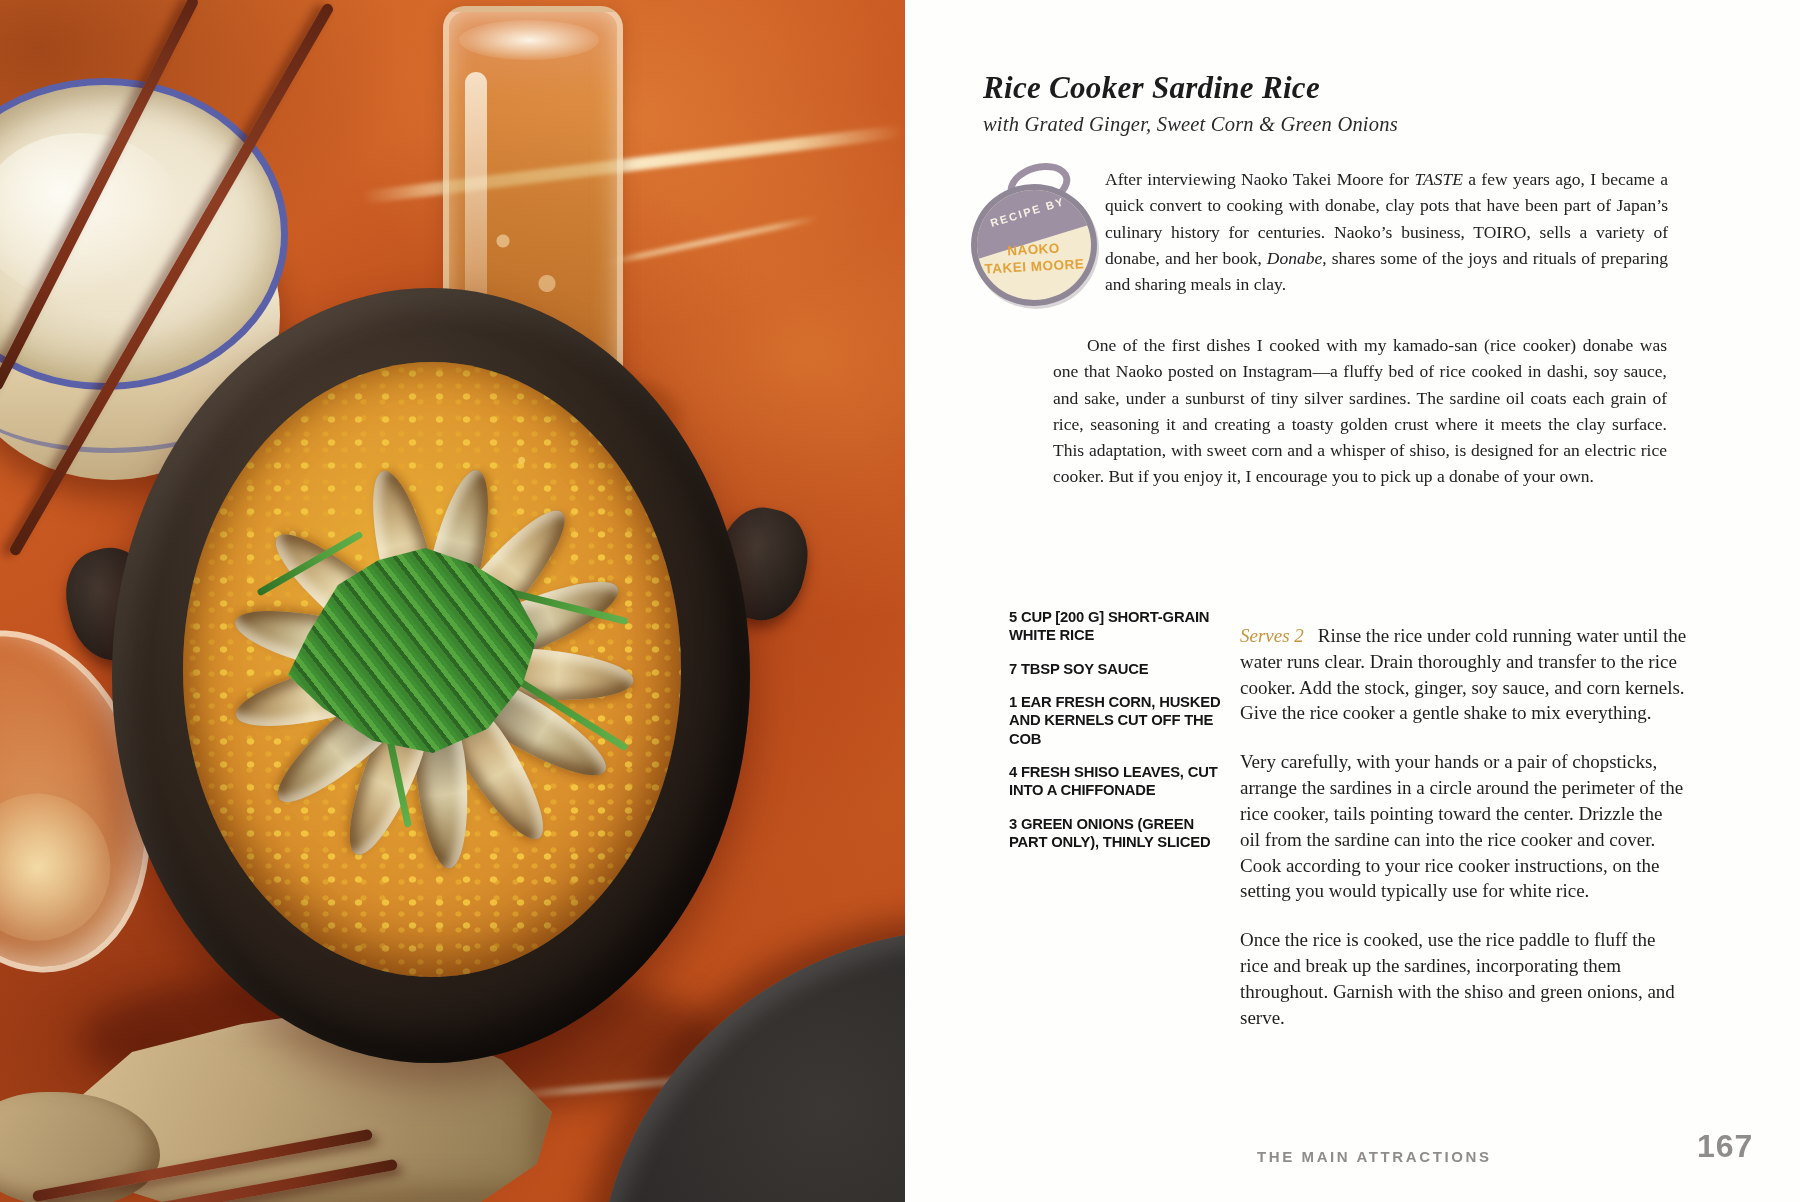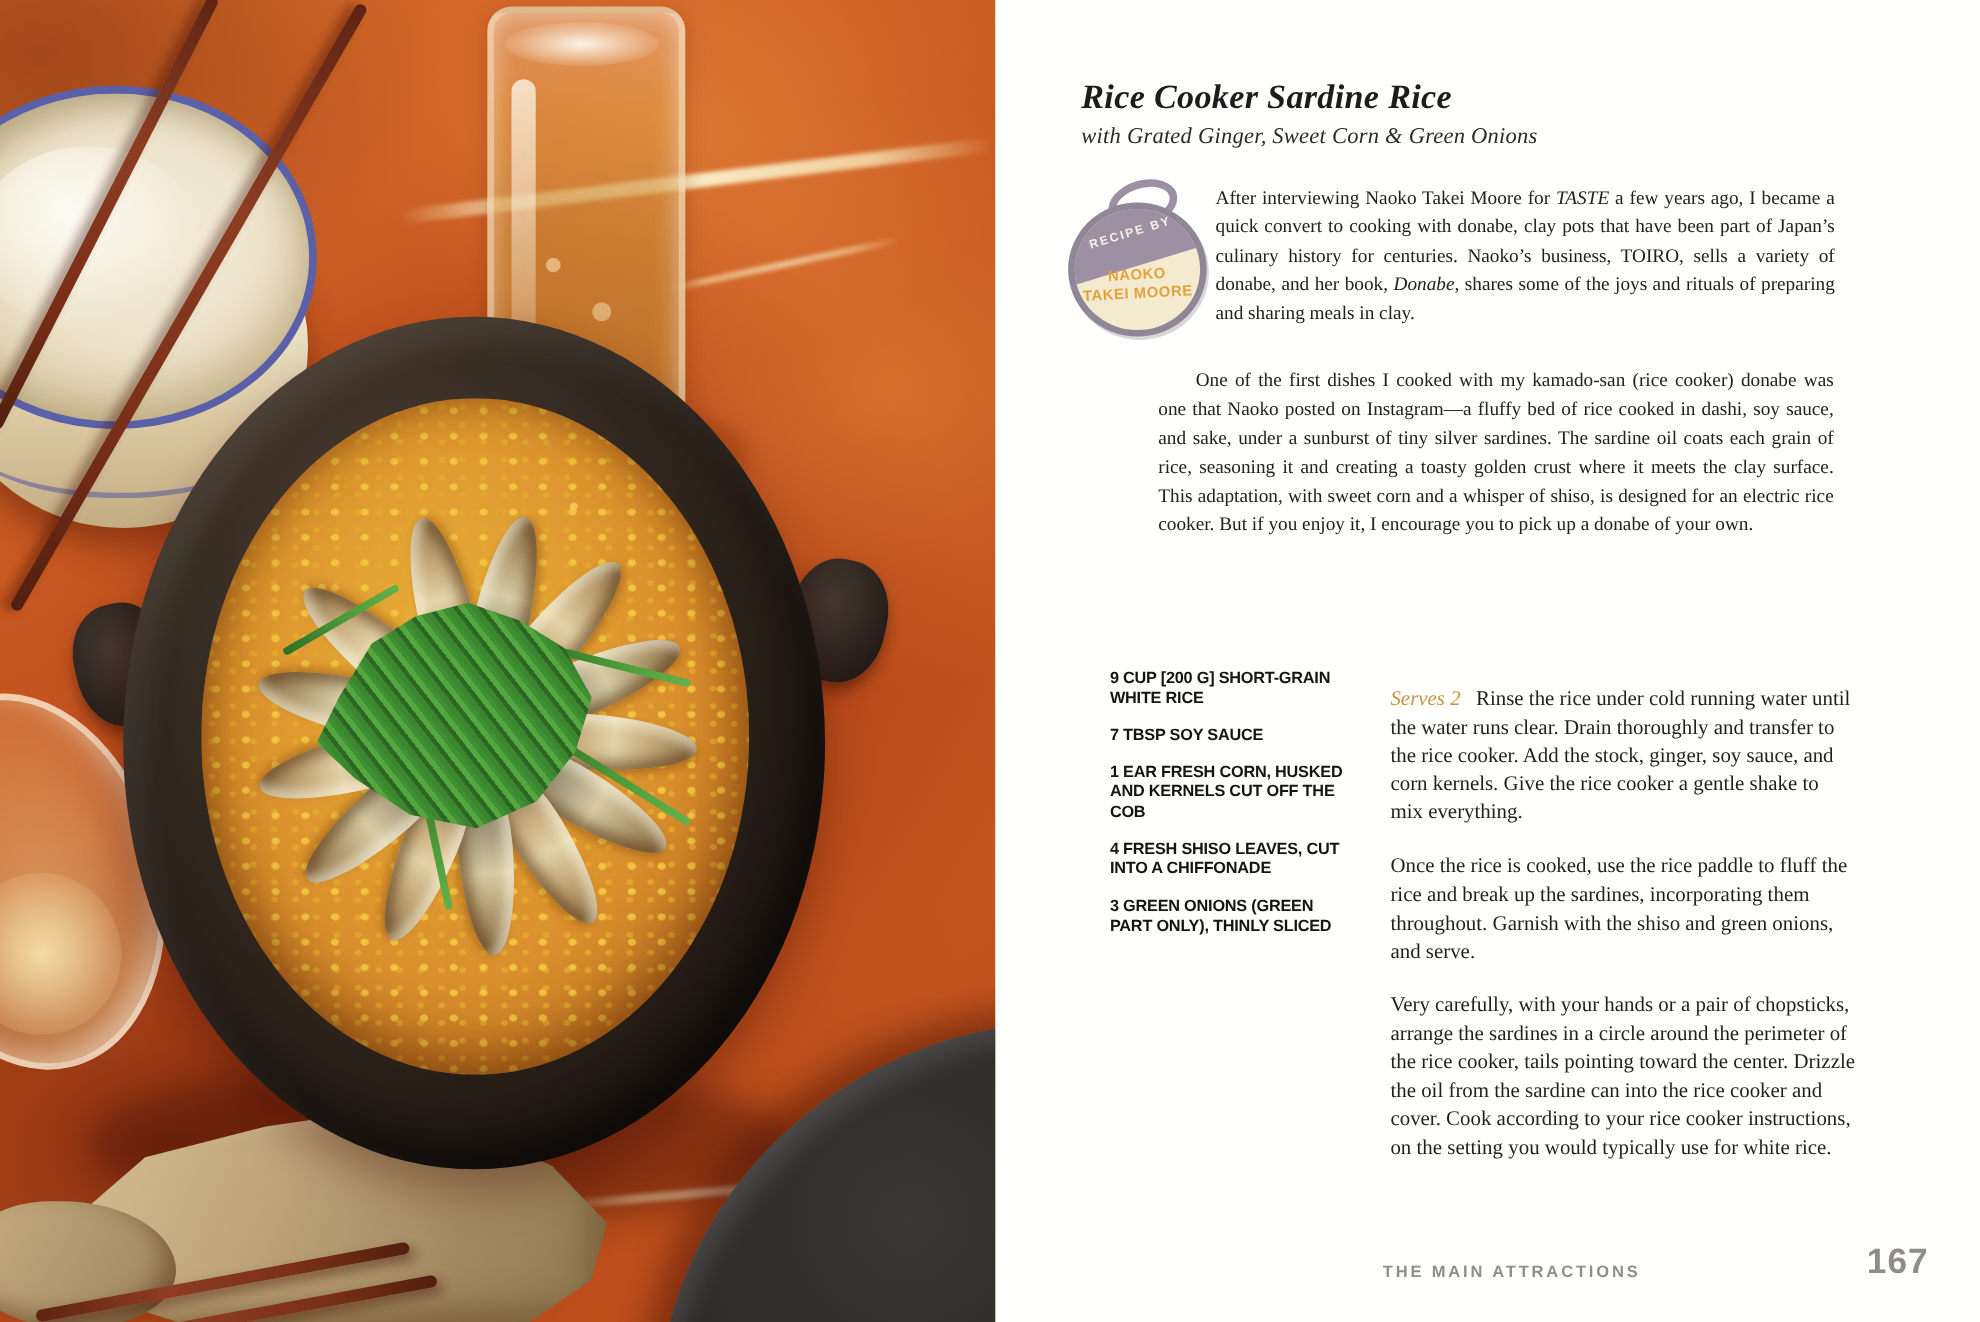--- a/index.html
+++ b/index.html
@@ -124,21 +124,21 @@
     font-family:"Liberation Sans",sans-serif;font-weight:bold;color:#e2a23a;font-size:13.5px;line-height:1.25;letter-spacing:.5px;}
 
   .intro-p1{position:absolute;left:200px;top:166px;width:563px;font-size:17.5px;line-height:1.5;text-align:justify;color:#212121;}
   .intro-p2{position:absolute;left:148px;top:332px;width:614px;font-size:17.5px;line-height:1.5;text-align:justify;text-indent:34px;color:#212121;}
 
   .ingredients{position:absolute;left:104px;top:608px;width:218px;font-family:"Liberation Sans",sans-serif;
     font-weight:bold;font-size:14.8px;line-height:1.24;color:#141414;letter-spacing:-0.2px;}
   .ingredient{margin-bottom:15px;}
 
   .steps{position:absolute;left:335px;top:604px;width:447px;font-size:19px;line-height:1.36;color:#1f1f1f;}
-  .step{margin-bottom:23px;margin-left:24px;}
+  .step{margin-bottom:23px;}
   .serves{font-style:italic;color:var(--c-accent,#c7953d);margin-right:14px;font-size:19px;}
 
   .footer-section{position:absolute;left:352px;top:1148px;font-family:"Liberation Sans",sans-serif;font-weight:bold;
     font-size:15px;letter-spacing:2.6px;color:var(--c-footer,#8f8d8b);}
   .page-number{position:absolute;left:792px;top:1128px;font-family:"Liberation Sans",sans-serif;font-weight:bold;
     font-size:32px;letter-spacing:1px;color:var(--c-footer,#8f8d8b);}
 </style>
 </head>
 <body>
 
@@ -214,30 +214,30 @@
           <div>NAOKO</div>
           <div>TAKEI MOORE</div>
         </div>
       </div>
     </div>
 
     <div class="intro-p1"><span>After interviewing Naoko Takei Moore for </span><i>TASTE</i><span> a few years ago, I became a quick convert to cooking with donabe, clay pots that have been part of Japan’s culinary history for centuries. Naoko’s business, TOIRO, sells a variety of donabe, and her book, </span><i>Donabe</i><span>, shares some of the joys and rituals of preparing and sharing meals in clay.</span></div>
     <div class="intro-p2"><span>One of the first dishes I cooked with my kamado-san (rice cooker) donabe was one that Naoko posted on Instagram—a fluffy bed of rice cooked in dashi, soy sauce, and sake, under a sunburst of tiny silver sardines. The sardine oil coats each grain of rice, seasoning it and creating a toasty golden crust where it meets the clay surface. This adaptation, with sweet corn and a whisper of shiso, is designed for an electric rice cooker. But if you enjoy it, I encourage you to pick up a donabe of your own.</span></div>
 
     <div class="ingredients">
-      <div class="ingredient">9 CUP [200 G] SHORT-GRAIN WHITE RICE</div>
+      <div class="ingredient">5 CUP [200 G] SHORT-GRAIN WHITE RICE</div>
       <div class="ingredient">7 TBSP SOY SAUCE</div>
       <div class="ingredient">1 EAR FRESH CORN, HUSKED AND KERNELS CUT OFF THE COB</div>
       <div class="ingredient">4 FRESH SHISO LEAVES, CUT INTO A CHIFFONADE</div>
       <div class="ingredient">3 GREEN ONIONS (GREEN PART ONLY), THINLY SLICED</div>
     </div>
 
     <div class="steps">
       <p class="step"><span class="serves">Serves 2</span><span>Rinse the rice under cold running water until the water runs clear. Drain thoroughly and transfer to the rice cooker. Add the stock, ginger, soy sauce, and corn kernels. Give the rice cooker a gentle shake to mix everything.</span></p>
+      <p class="step"><span>Very carefully, with your hands or a pair of chopsticks, arrange the sardines in a circle around the perimeter of the rice cooker, tails pointing toward the center. Drizzle the oil from the sardine can into the rice cooker and cover. Cook according to your rice cooker instructions, on the setting you would typically use for white rice.</span></p>
       <p class="step"><span>Once the rice is cooked, use the rice paddle to fluff the rice and break up the sardines, incorporating them throughout. Garnish with the shiso and green onions, and serve.</span></p>
-      <p class="step"><span>Very carefully, with your hands or a pair of chopsticks, arrange the sardines in a circle around the perimeter of the rice cooker, tails pointing toward the center. Drizzle the oil from the sardine can into the rice cooker and cover. Cook according to your rice cooker instructions, on the setting you would typically use for white rice.</span></p>
     </div>
 
     <div class="footer-section">THE MAIN ATTRACTIONS</div>
     <div class="page-number">167</div>
   </div>
 
 </div>
 
 </body></html>

